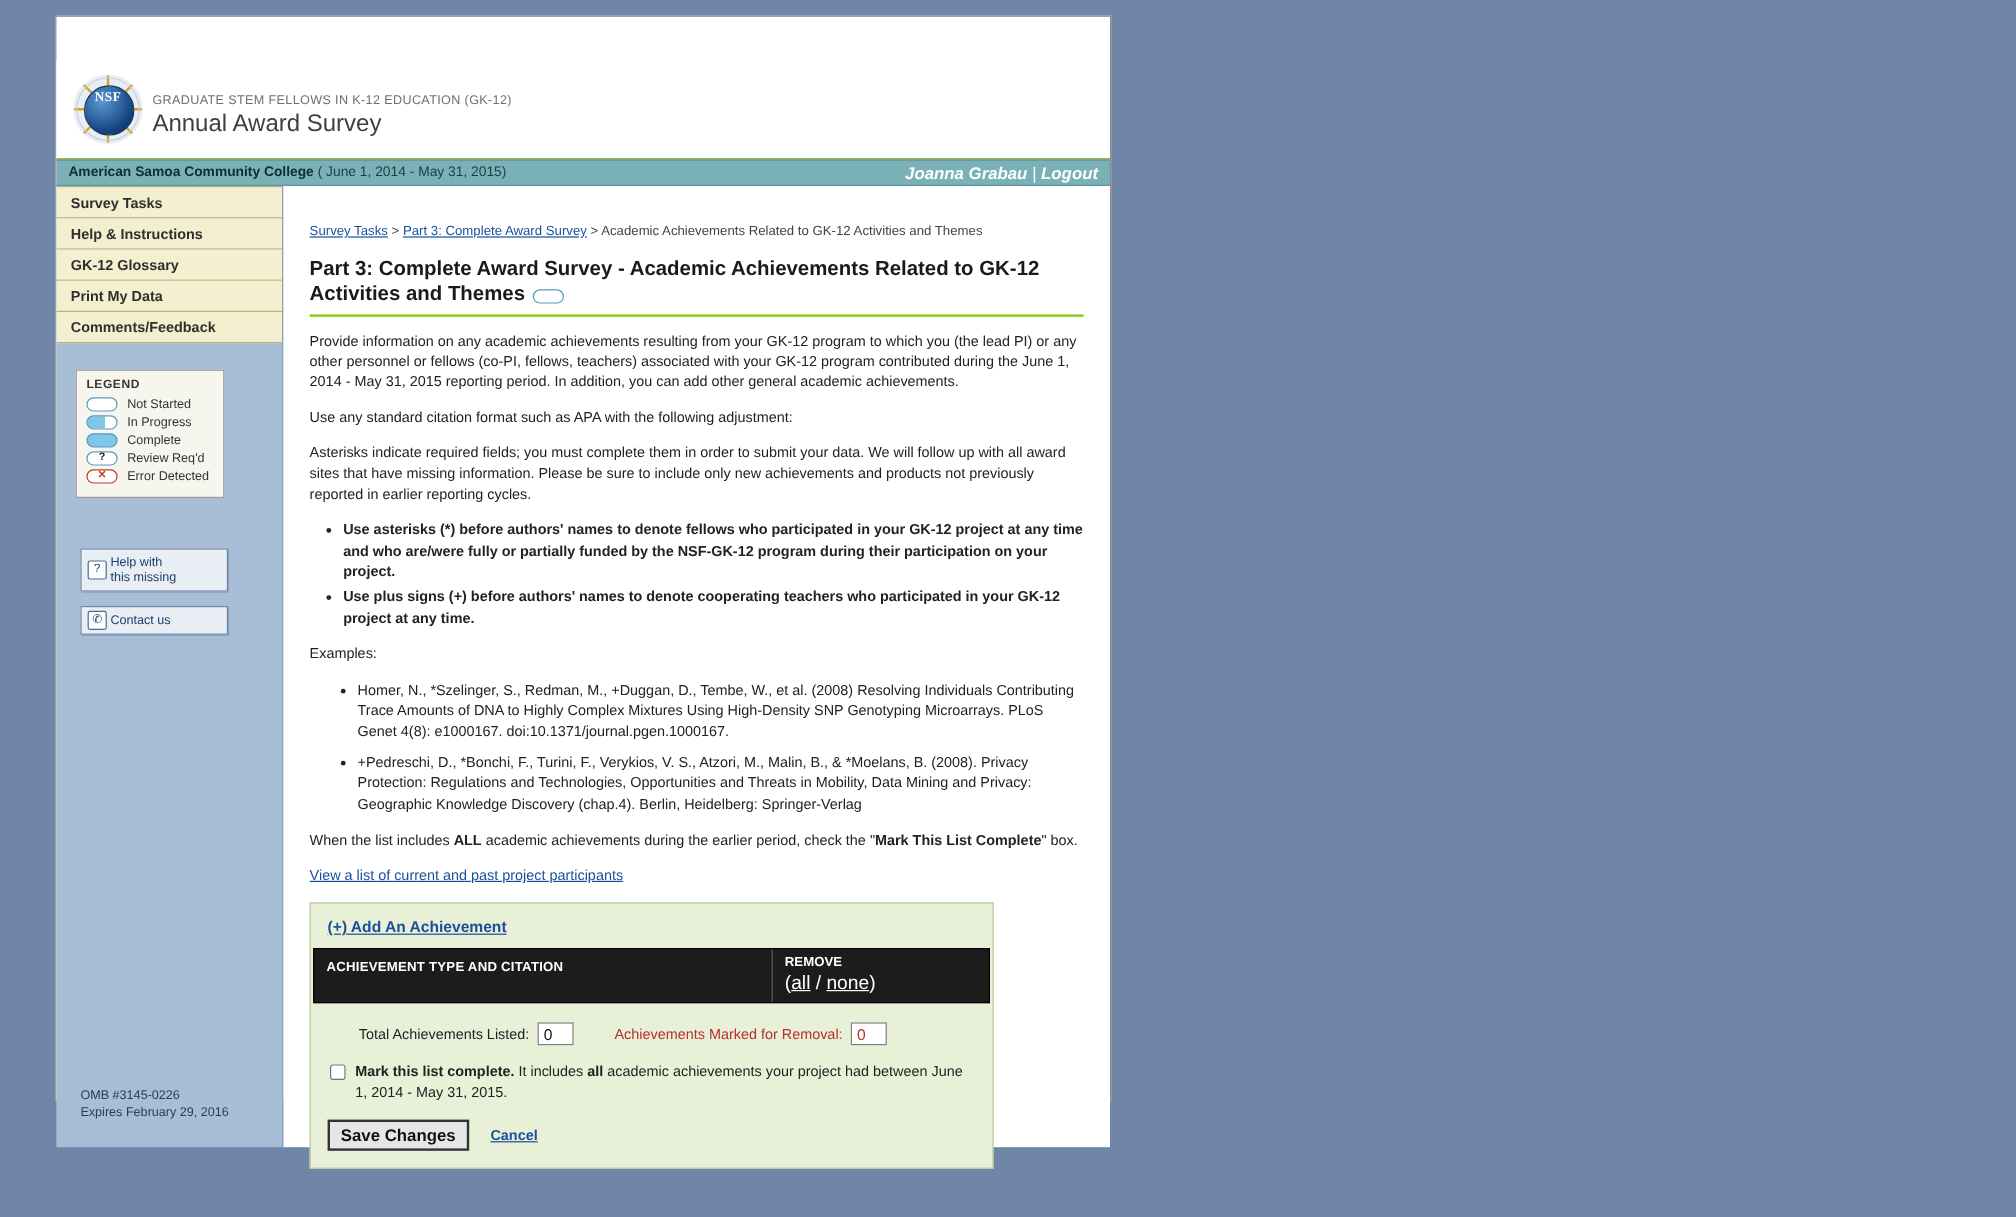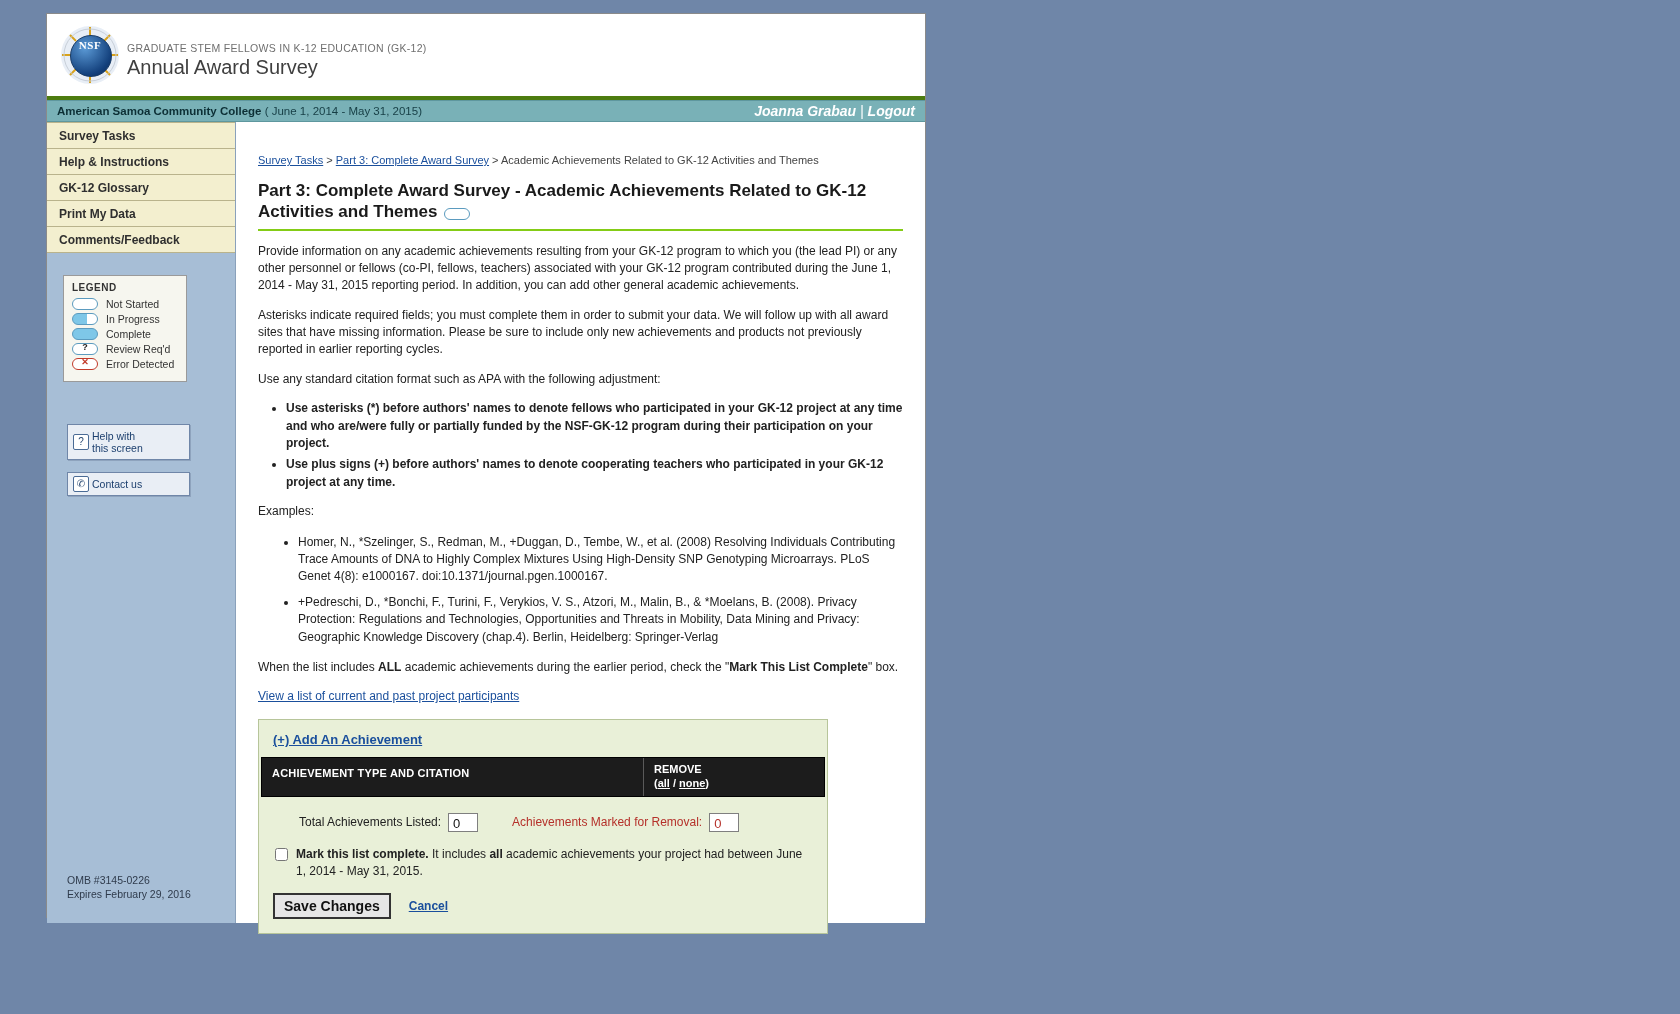--- a/index.html
+++ b/index.html
@@ -23,21 +23,22 @@
     height: 905px;
     background: #ffffff;
     border: 1px solid #8a8a8a;
     box-sizing: border-box;
   }
   
   .header {
     height: 82px;
     background: #ffffff;
     position: relative;
-    border-bottom: 4px solid #4d7c0f;
+    border-bottom: 1px solid #4d7c0f;
+    margin-top: 36px;
   }
   .nsf-logo {
     position: absolute;
     left: 14px;
     top: 12px;
     width: 58px;
     height: 58px;
   }
   .nsf-logo .ring {
     position: absolute;
@@ -315,23 +316,23 @@
   }
   .tbl-head .c2 {
     width: 160px;
     padding: 5px 10px;
     font-size: 11px;
     font-weight: bold;
     line-height: 1.25;
     text-transform: uppercase;
   }
   .tbl-head .c2 .sub {
-    font-weight: bold;
+    font-weight: normal;
     text-transform: none;
-    font-size: 11px;
+    font-size: 16px;
   }
   .tbl-head .c2 .sub a { color: #ffffff; text-decoration: underline; }
   .panel-body {
     padding: 16px 14px 14px 14px;
   }
   .counts-row {
     display: flex;
     align-items: center;
     margin-bottom: 14px;
     padding-left: 26px;
@@ -468,21 +469,21 @@
         </div>
         <div class="legend-row">
           <span class="pill error"></span>
           <span>Error Detected</span>
         </div>
       </div>
 
       <div class="side-btn help-btn">
         <span class="bicon">?</span>
         <span>Help with</span><br>
-        <span>this screen</span>
+        <span>this missing</span>
       </div>
 
       <div class="side-btn contact-btn">
         <span class="bicon">✆</span>
         <span>Contact us</span>
       </div>
 
       <div class="omb">
         <div>OMB #3145-0226</div>
         <div>Expires February 29, 2016</div>
@@ -496,22 +497,22 @@
         <a href="#">Part 3: Complete Award Survey</a>
         <span class="sep">&gt;</span>
         <span>Academic Achievements Related to GK-12 Activities and Themes</span>
       </div>
 
       <div class="title-wrap">
         <h1 class="page-title">Part 3: Complete Award Survey - Academic Achievements Related to GK-12 Activities and Themes</h1><span class="status-pill"></span>
       </div>
 
       <p class="para">Provide information on any academic achievements resulting from your GK-12 program to which you (the lead PI) or any other personnel or fellows (co-PI, fellows, teachers) associated with your GK-12 program contributed during the June 1, 2014 - May 31, 2015 reporting period. In addition, you can add other general academic achievements.</p>
+      <p class="para">Use any standard citation format such as APA with the following adjustment:</p>
       <p class="para">Asterisks indicate required fields; you must complete them in order to submit your data. We will follow up with all award sites that have missing information. Please be sure to include only new achievements and products not previously reported in earlier reporting cycles.</p>
-      <p class="para">Use any standard citation format such as APA with the following adjustment:</p>
 
       <ul class="bullets">
         <li><b>Use asterisks (*) before authors' names to denote fellows who participated in your GK-12 project at any time and who are/were fully or partially funded by the NSF-GK-12 program during their participation on your project.</b></li>
         <li><b>Use plus signs (+) before authors' names to denote cooperating teachers who participated in your GK-12 project at any time.</b></li>
       </ul>
 
       <p class="para">Examples:</p>
 
       <ul class="examples">
         <li>Homer, N., *Szelinger, S., Redman, M., +Duggan, D., Tembe, W., et al. (2008) Resolving Individuals Contributing Trace Amounts of DNA to Highly Complex Mixtures Using High-Density SNP Genotyping Microarrays. PLoS Genet 4(8): e1000167. doi:10.1371/journal.pgen.1000167.</li>

